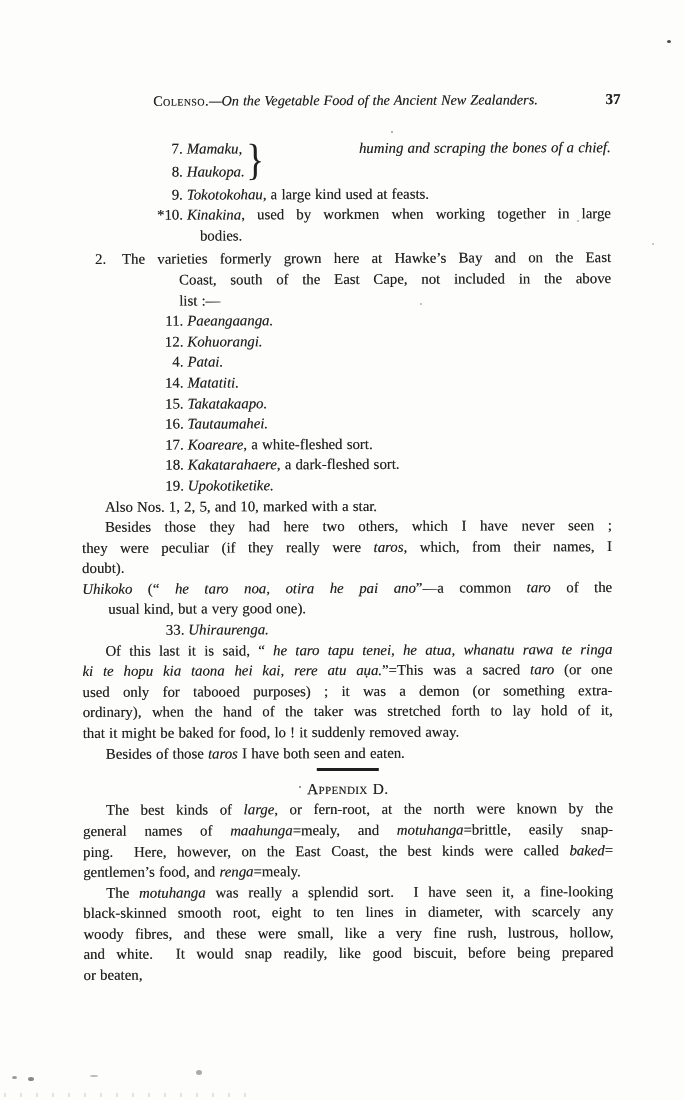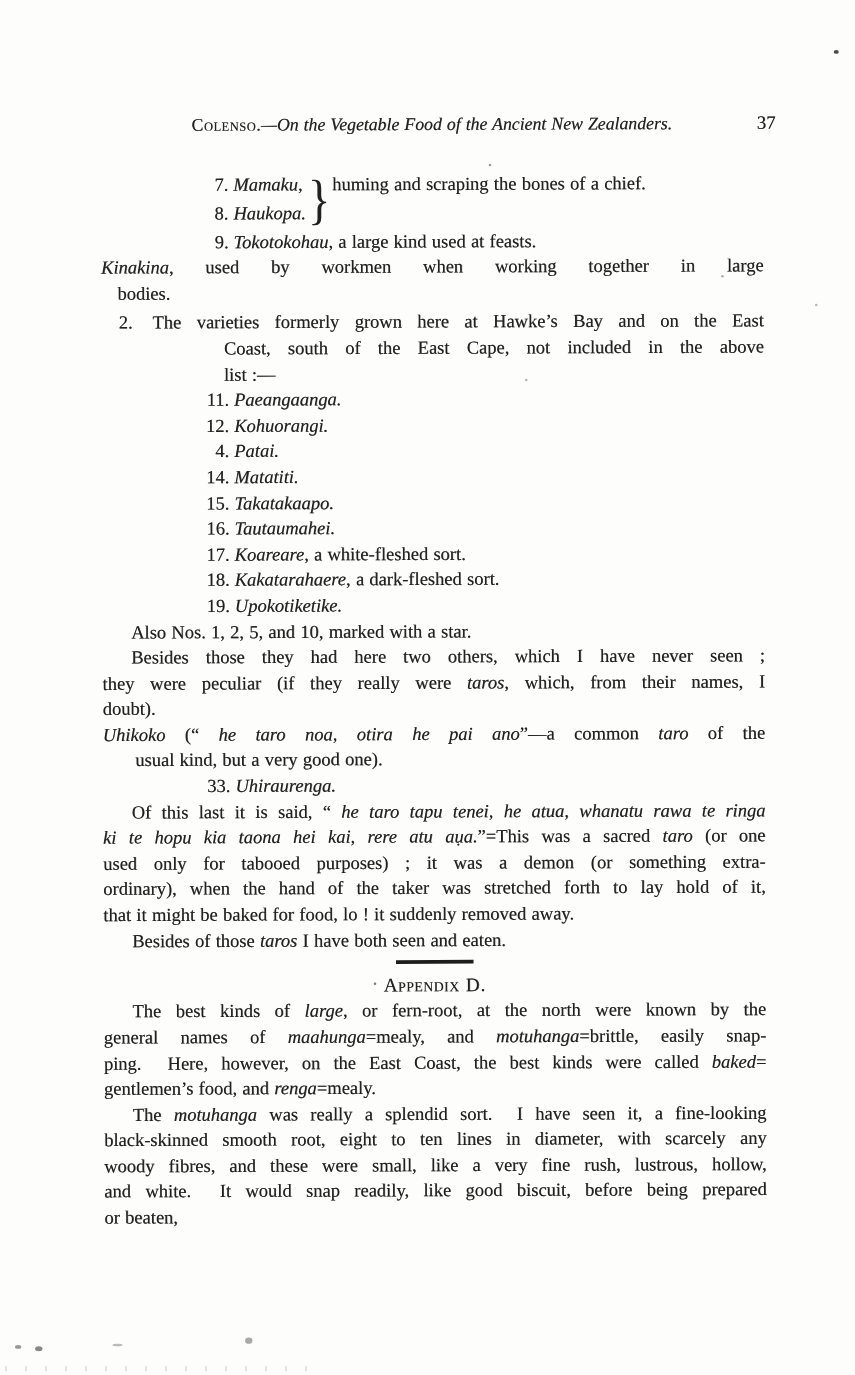--- a/index.html
+++ b/index.html
@@ -9,30 +9,30 @@
     background:#fdfdfc; color:#212121; overflow:hidden;
     font-family:"Liberation Serif","DejaVu Serif",serif;
     font-size:14.8px; word-spacing:0.5px;
     text-shadow:0.25px 0 0.2px rgba(25,25,25,.55);
   }
   .content { position:absolute; left:82px; top:90px; width:530px;
              line-height:20.6px; transform:rotate(-0.2deg); }
   .it { font-style:italic; }
   .sc { font-variant:small-caps; letter-spacing:.4px; }
   .j  { text-align:justify; text-align-last:justify; -moz-text-align-last:justify; }
-  .right { text-align:left; }
+  .right { text-align:right;font-style:italic; }
   .ind1 { text-indent:23px; }
   .ind2 { padding-left:57px; }
   .row { display:flex; }
   .num { flex:0 0 106px; text-align:right; padding-right:4px; white-space:nowrap; }
   .cell { flex:1; }
   .cont1 { padding-left:13px; }
   .cont20 { padding-left:26px; }
   .hdr { position:relative; text-align:center; font-size:14.2px; margin-bottom:26px; }
-  .pgnum { position:absolute; right:-10px; top:0; font-weight:normal; font-size:15px; font-style:normal; }
+  .pgnum { position:absolute; right:-10px; top:0; font-weight:bold; font-size:15px; font-style:normal; }
   .bgrp { display:flex; }
   .brow { display:flex; line-height:23.5px; }
   .bname { flex:0 0 52px; }
   .brc { flex:0 0 14px; font-size:44px; line-height:46px; font-weight:400;
          transform:scaleX(.85); text-shadow:none; }
   .bnotes { flex:1; line-height:23.5px; }
   .p2 { margin-top:3px; }
   .rule { width:62px; height:2.5px; background:#1d1d1d; margin:5px auto 8px auto; }
   .apphead { text-align:center; font-size:15.4px; letter-spacing:.6px; }
   .speck { position:absolute; border-radius:50%; }
@@ -66,20 +66,21 @@
         <div class="right"><span>huming and scraping the bones of a chief.</span></div>
       </div>
     </div>
 
     <div class="row">
       <span class="num">9.</span>
       <div class="cell"><span class="it">Tokotokohau</span><span>, a large kind used at feasts.</span></div>
     </div>
 
     <div class="row">
+      <span class="num">*10.</span>
       <div class="cell">
         <div class="j"><span class="it">Kinakina</span><span>, used by workmen when working together in large</span></div>
         <div class="cont1"><span>bodies.</span></div>
       </div>
     </div>
 
     <div class="row p2">
       <span class="num" style="flex:0 0 41px; text-align:left; padding:0 0 0 14px;">2.</span>
       <div class="cell">
         <div class="j"><span>The varieties formerly grown here at Hawke’s Bay and on the East</span></div>

